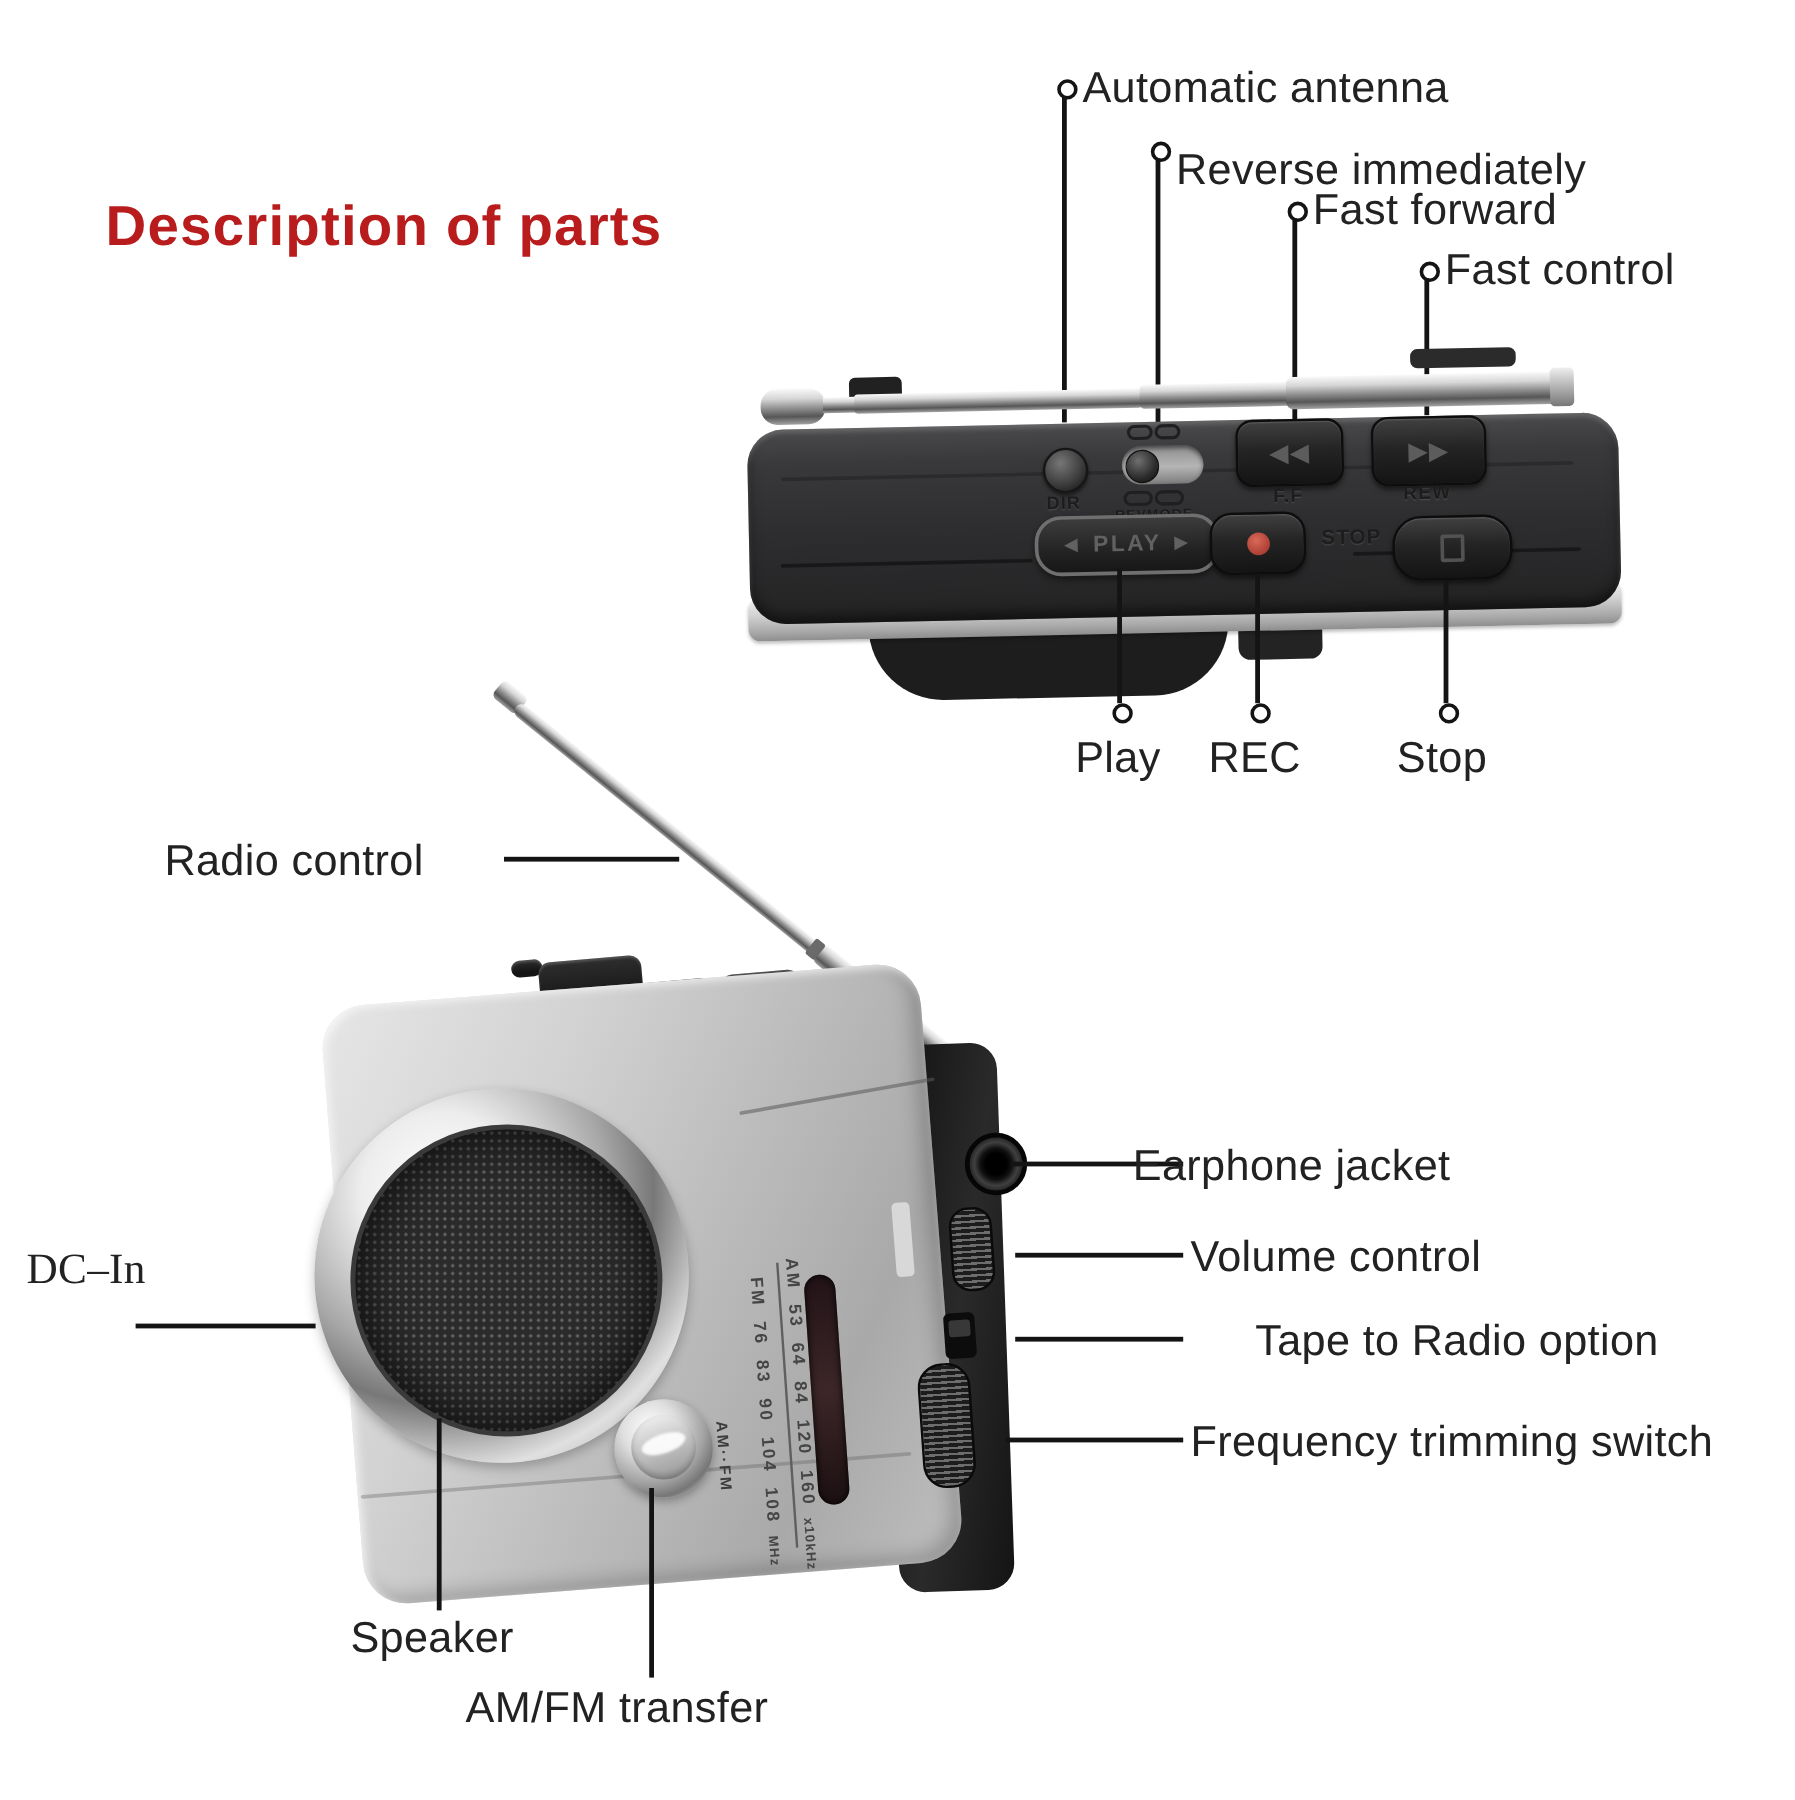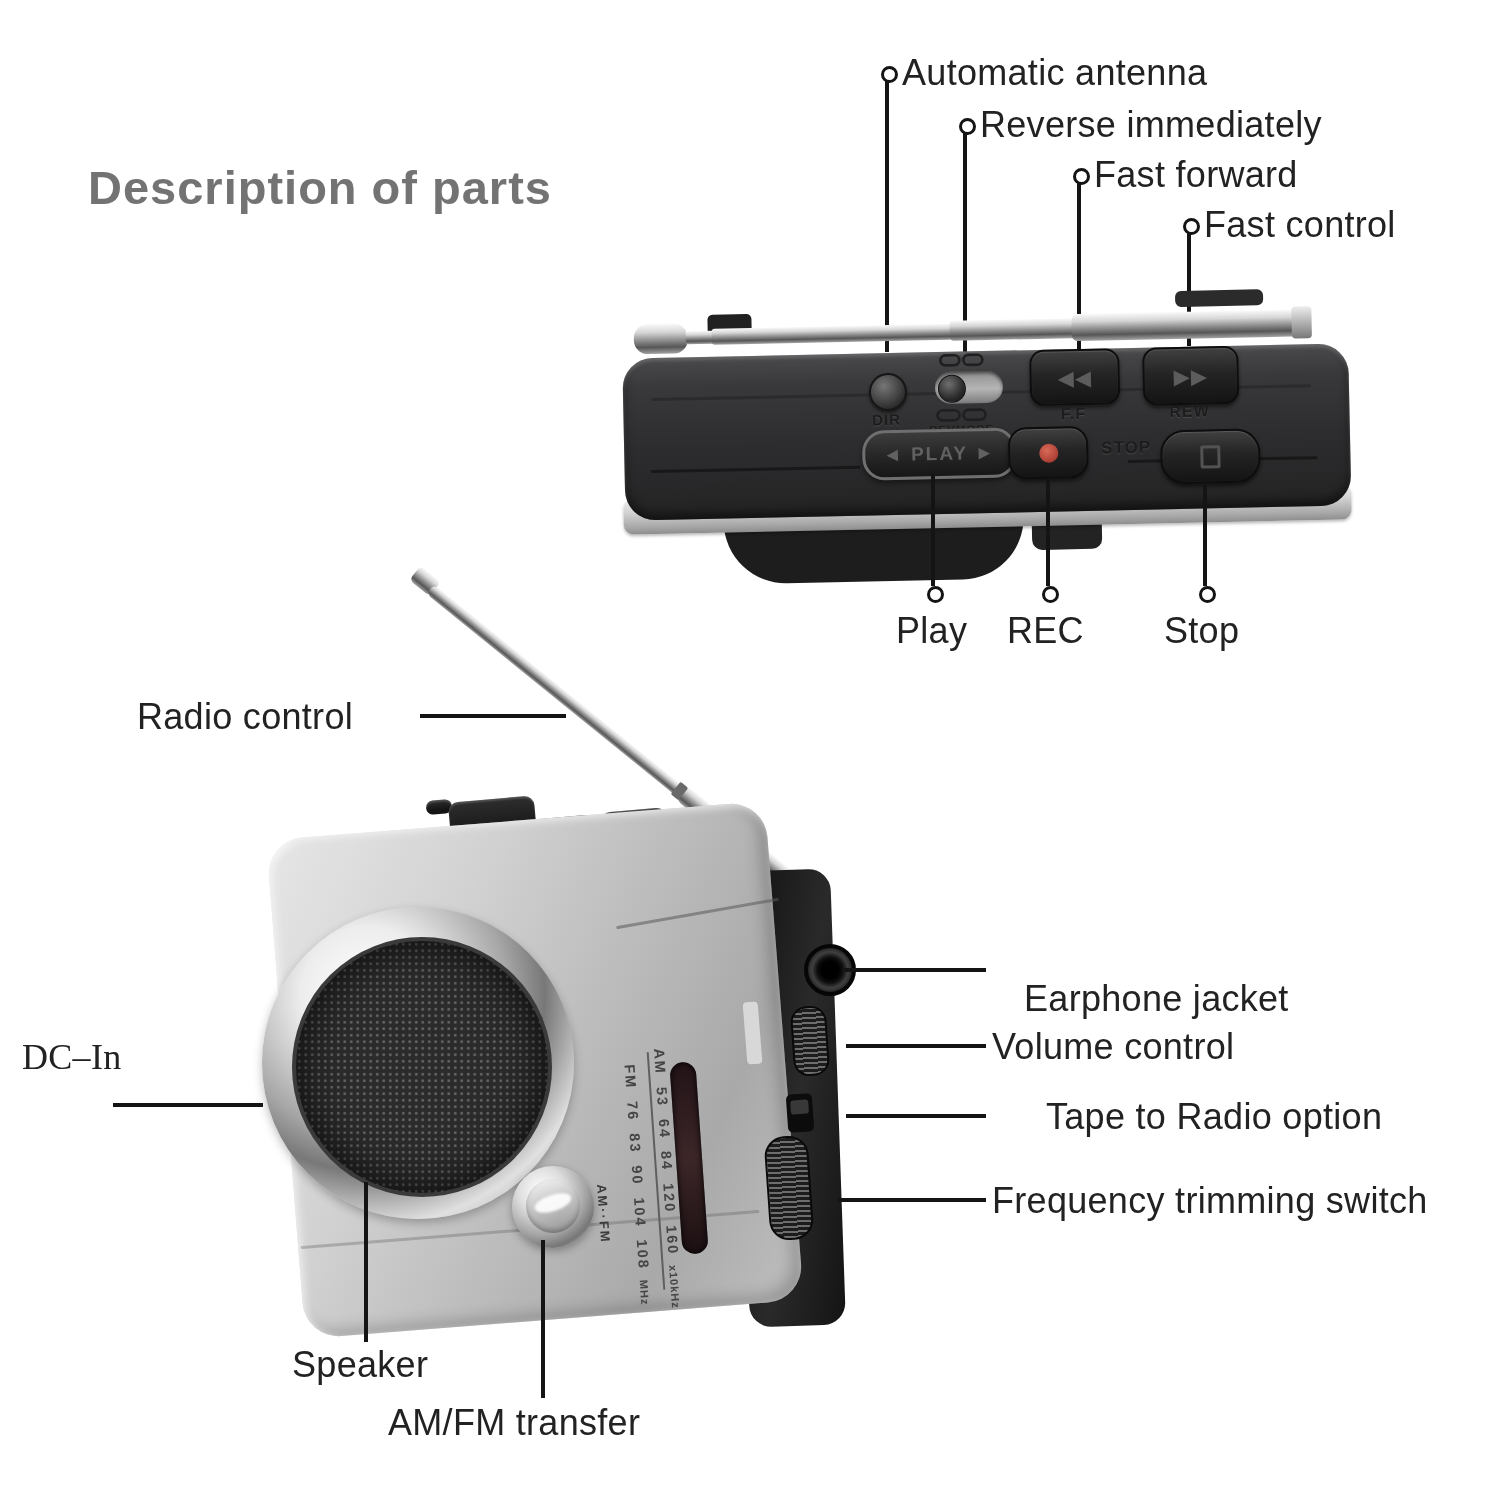--- a/index.html
+++ b/index.html
@@ -1,20 +1,20 @@
 <!DOCTYPE html>
 <html><head>
 <meta charset="utf-8">
 <style>
   html,body{margin:0;padding:0;}
   body{width:1496px;height:1500px;position:relative;background:#ffffff;overflow:hidden;
        font-family:"Liberation Sans","DejaVu Sans",sans-serif;}
   
   .page-title{position:absolute;left:88px;top:160px;font-size:47px;font-weight:800;
-              letter-spacing:1px;color:#737373;text-align:right;}
+              letter-spacing:1px;color:#b91c1c;text-align:right;}
   .co-label{position:absolute;font-size:36px;font-weight:400;color:#222222;
             white-space:nowrap;letter-spacing:0.3px;}
   .vline{position:absolute;width:3.5px;background:#141414;}
   .hline{position:absolute;height:3.5px;background:#141414;}
   .marker{position:absolute;width:11px;height:11px;border:3px solid #141414;
           border-radius:50%;background:#ffffff;}
   
   .top-device{position:absolute;left:622px;top:295px;width:732px;height:288px;
               transform:rotate(-1.2deg);}
   .td-body{position:absolute;left:2px;top:56px;width:726px;height:162px;border-radius:30px;
@@ -126,21 +126,21 @@
 <body>
 
 <div class="page-title">Description of parts</div>
 
 <div class="marker" style="left:881px;top:66px;"></div>
 <div class="vline" style="left:885px;top:80px;height:272px;"></div>
 <div class="co-label" style="left:902px;top:52px;">Automatic antenna</div>
 
 <div class="marker" style="left:959px;top:118px;"></div>
 <div class="vline" style="left:963px;top:132px;height:222px;"></div>
-<div class="co-label" style="left:980px;top:104px;text-align:center;">Reverse immediately</div>
+<div class="co-label" style="left:980px;top:120px;text-align:center;">Reverse immediately</div>
 
 <div class="marker" style="left:1073px;top:168px;"></div>
 <div class="vline" style="left:1077px;top:182px;height:168px;"></div>
 <div class="co-label" style="left:1094px;top:154px;">Fast forward</div>
 
 <div class="marker" style="left:1183px;top:218px;"></div>
 <div class="vline" style="left:1187px;top:232px;height:114px;"></div>
 <div class="co-label" style="left:1204px;top:204px;">Fast control</div>
 
 <div class="top-device">
@@ -268,21 +268,21 @@
   <div class="tr-switch">
     <div class="tr-knob"></div>
   </div>
   <div class="freq-wheel knurl"></div>
 </div>
 
 <div class="co-label" style="left:22px;top:1036px;font-family:Liberation Serif, serif;">DC–In</div>
 <div class="hline" style="left:113px;top:1103px;width:150px;"></div>
 
 <div class="hline" style="left:842px;top:968px;width:144px;"></div>
-<div class="co-label" style="left:1024px;top:950px;margin-top:28px;">Earphone jacket</div>
+<div class="co-label" style="left:944px;top:950px;">Earphone jacket</div>
 
 <div class="hline" style="left:846px;top:1044px;width:140px;"></div>
 <div class="co-label" style="left:992px;top:1026px;">Volume control</div>
 
 <div class="hline" style="left:846px;top:1114px;width:140px;"></div>
 <div class="co-label" style="left:1046px;top:1096px;">Tape to Radio option</div>
 
 <div class="hline" style="left:838px;top:1198px;width:148px;"></div>
 <div class="co-label" style="left:992px;top:1180px;">Frequency trimming switch</div>
 

